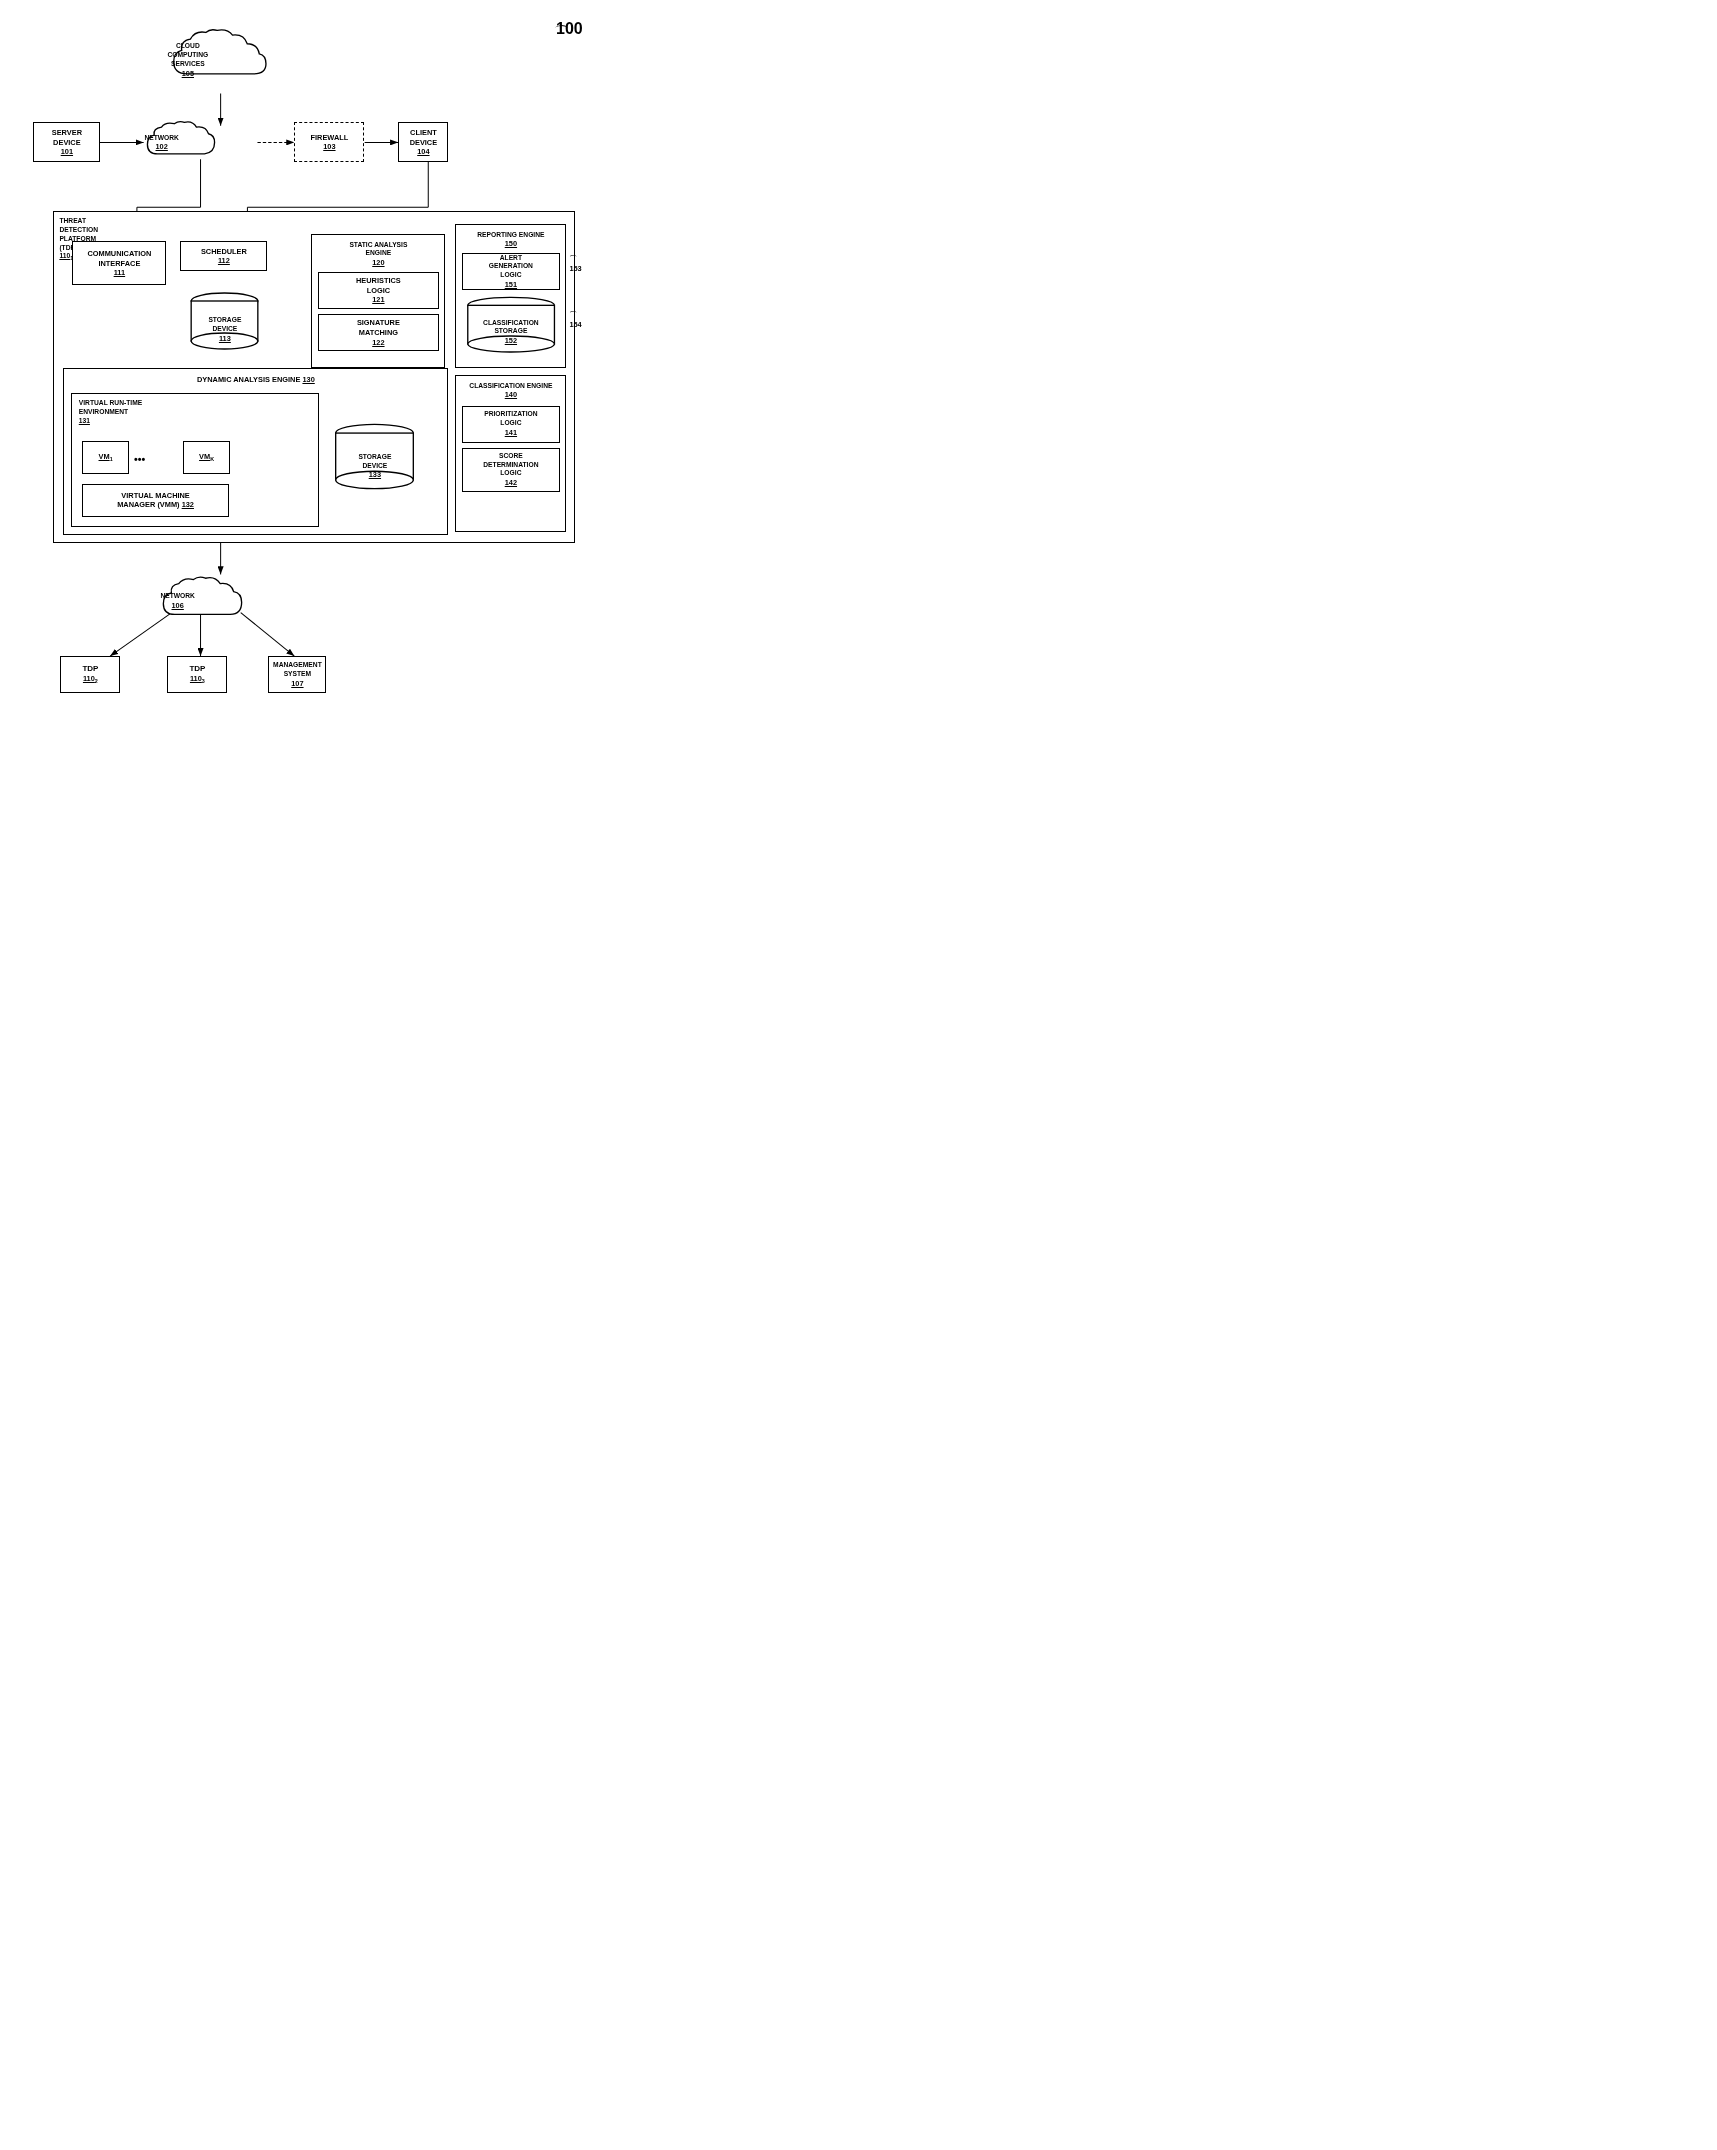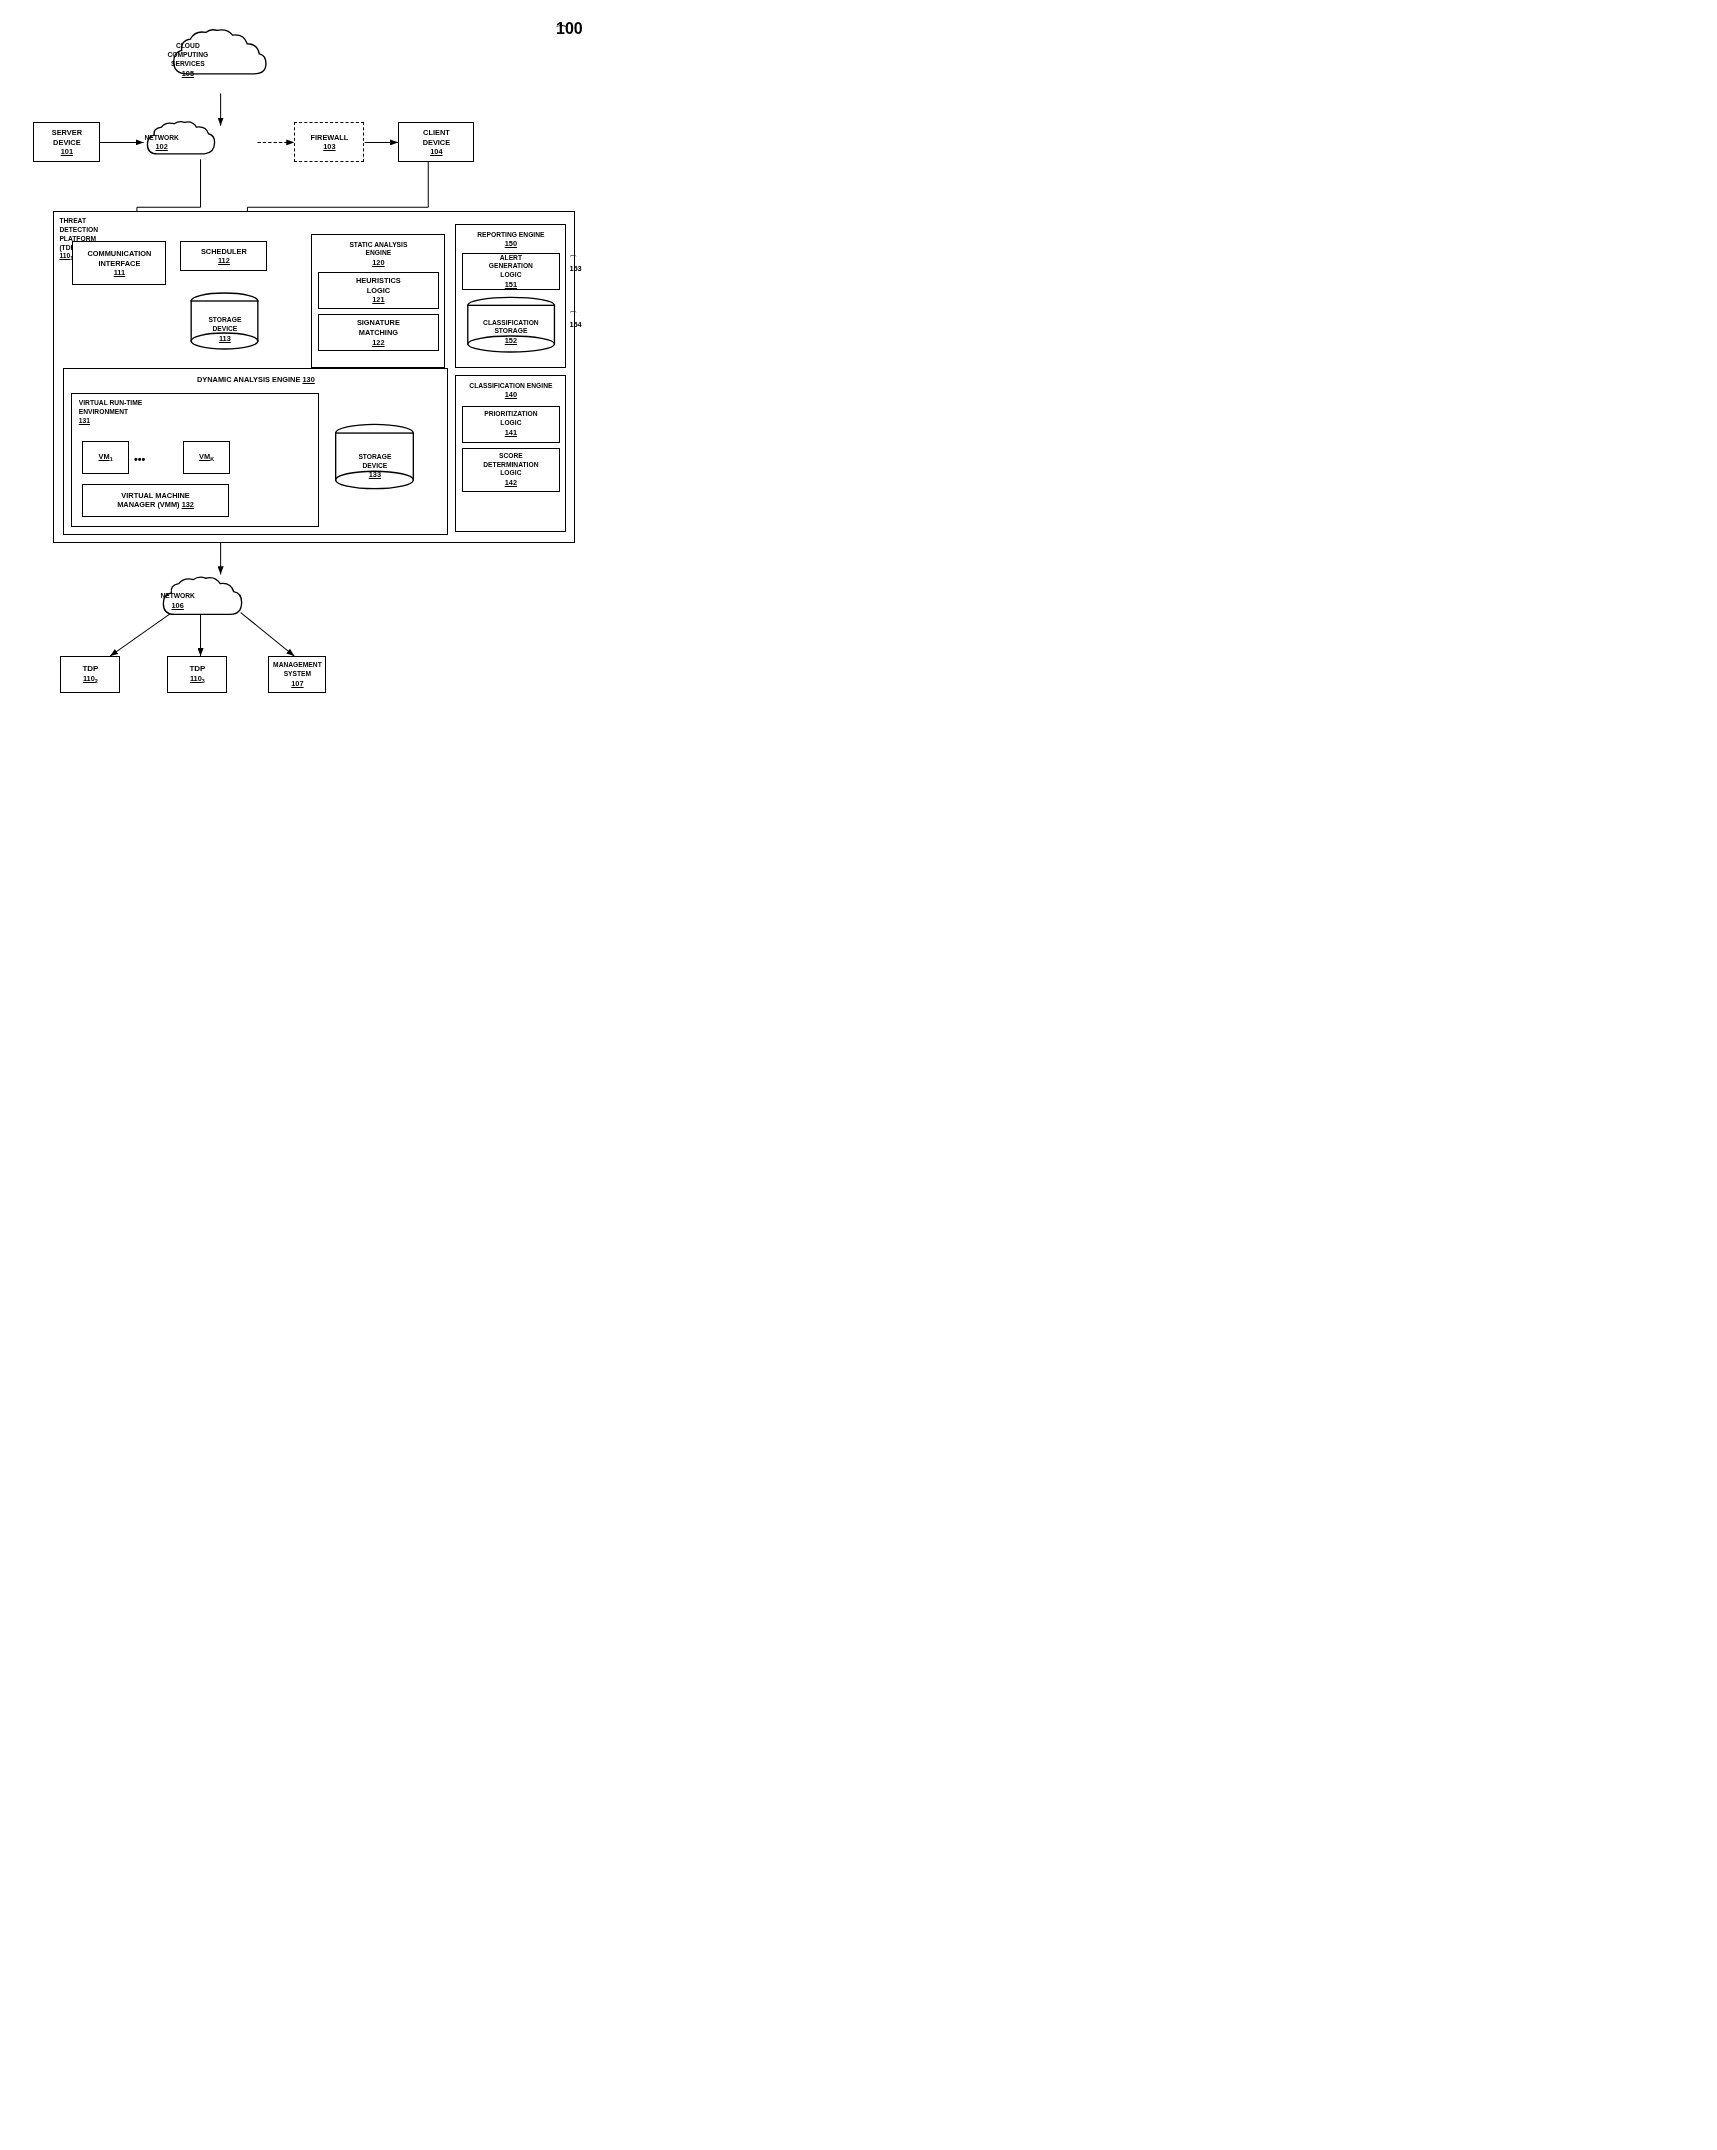--- a/index.html
+++ b/index.html
@@ -192,21 +192,21 @@
     </div>
   </div>
 
   <div class="box dashed" style="left:281px; top:109px; width:70px; height:40px;">
     <div>
       <div>FIREWALL</div>
       <div><span class="underline">103</span></div>
     </div>
   </div>
 
-  <div class="box" style="left:385px; top:109px; width:76px; height:40px;">
+  <div class="box" style="left:385px; top:109px; width:50px; height:40px;">
     <div>
       <div style="white-space:pre-line;">CLIENT
 DEVICE</div>
       <div><span class="underline">104</span></div>
     </div>
   </div>
 
   <div class="platform-border" style="left:40px; top:198px; width:522px; height:332px;">
   </div>
 

